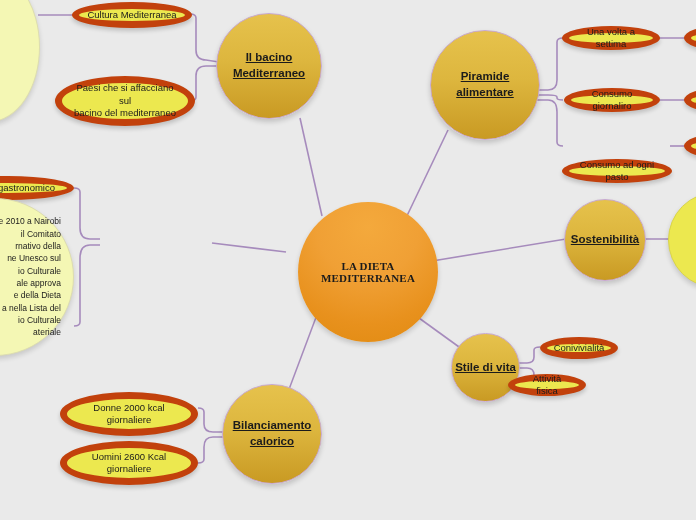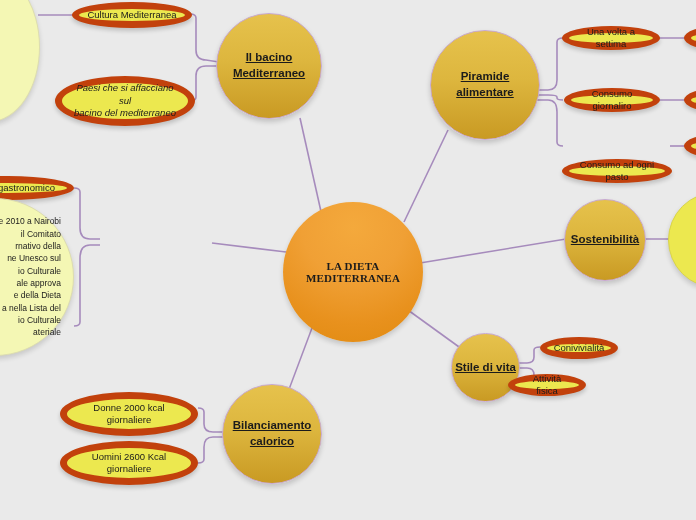--- a/index.html
+++ b/index.html
@@ -140,32 +140,32 @@
   <div class="node leaf" style="left:684px; top:26px; width:70px; height:24px;">
     <span class="lbl"></span>
   </div>
   <div class="node leaf" style="left:684px; top:88px; width:70px; height:24px;">
     <span class="lbl"></span>
   </div>
   <div class="node leaf" style="left:684px; top:134px; width:70px; height:24px;">
     <span class="lbl"></span>
   </div>
 
-  <div class="node root" style="left:283px; top:202px; width:140px; height:140px;">
+  <div class="node root" style="left:298px; top:202px; width:140px; height:140px;">
     <span class="lbl">LA DIETA MEDITERRANEA</span>
   </div>
 
   <div class="node branch" style="left:216px; top:13px; width:106px; height:106px;">
     <span class="lbl">Il bacino
 Mediterraneo</span>
   </div>
   <div class="node leaf" style="left:72px; top:2px; width:120px; height:26px;">
     <span class="lbl">Cultura Mediterranea</span>
   </div>
-  <div class="node leaf" style="left:55px; top:76px; width:140px; height:50px;font-style:italic;">
+  <div class="node leaf" style="left:55px; top:76px; width:140px; height:50px;">
     <span class="lbl">Paesi che si affacciano sul
 bacino del mediterraneo</span>
   </div>
 
   <div class="node branch" style="left:430px; top:30px; width:110px; height:110px;">
     <span class="lbl">Piramide
 alimentare</span>
   </div>
   <div class="node leaf" style="left:562px; top:26px; width:98px; height:24px;">
     <span class="lbl">Una volta a settima</span>

